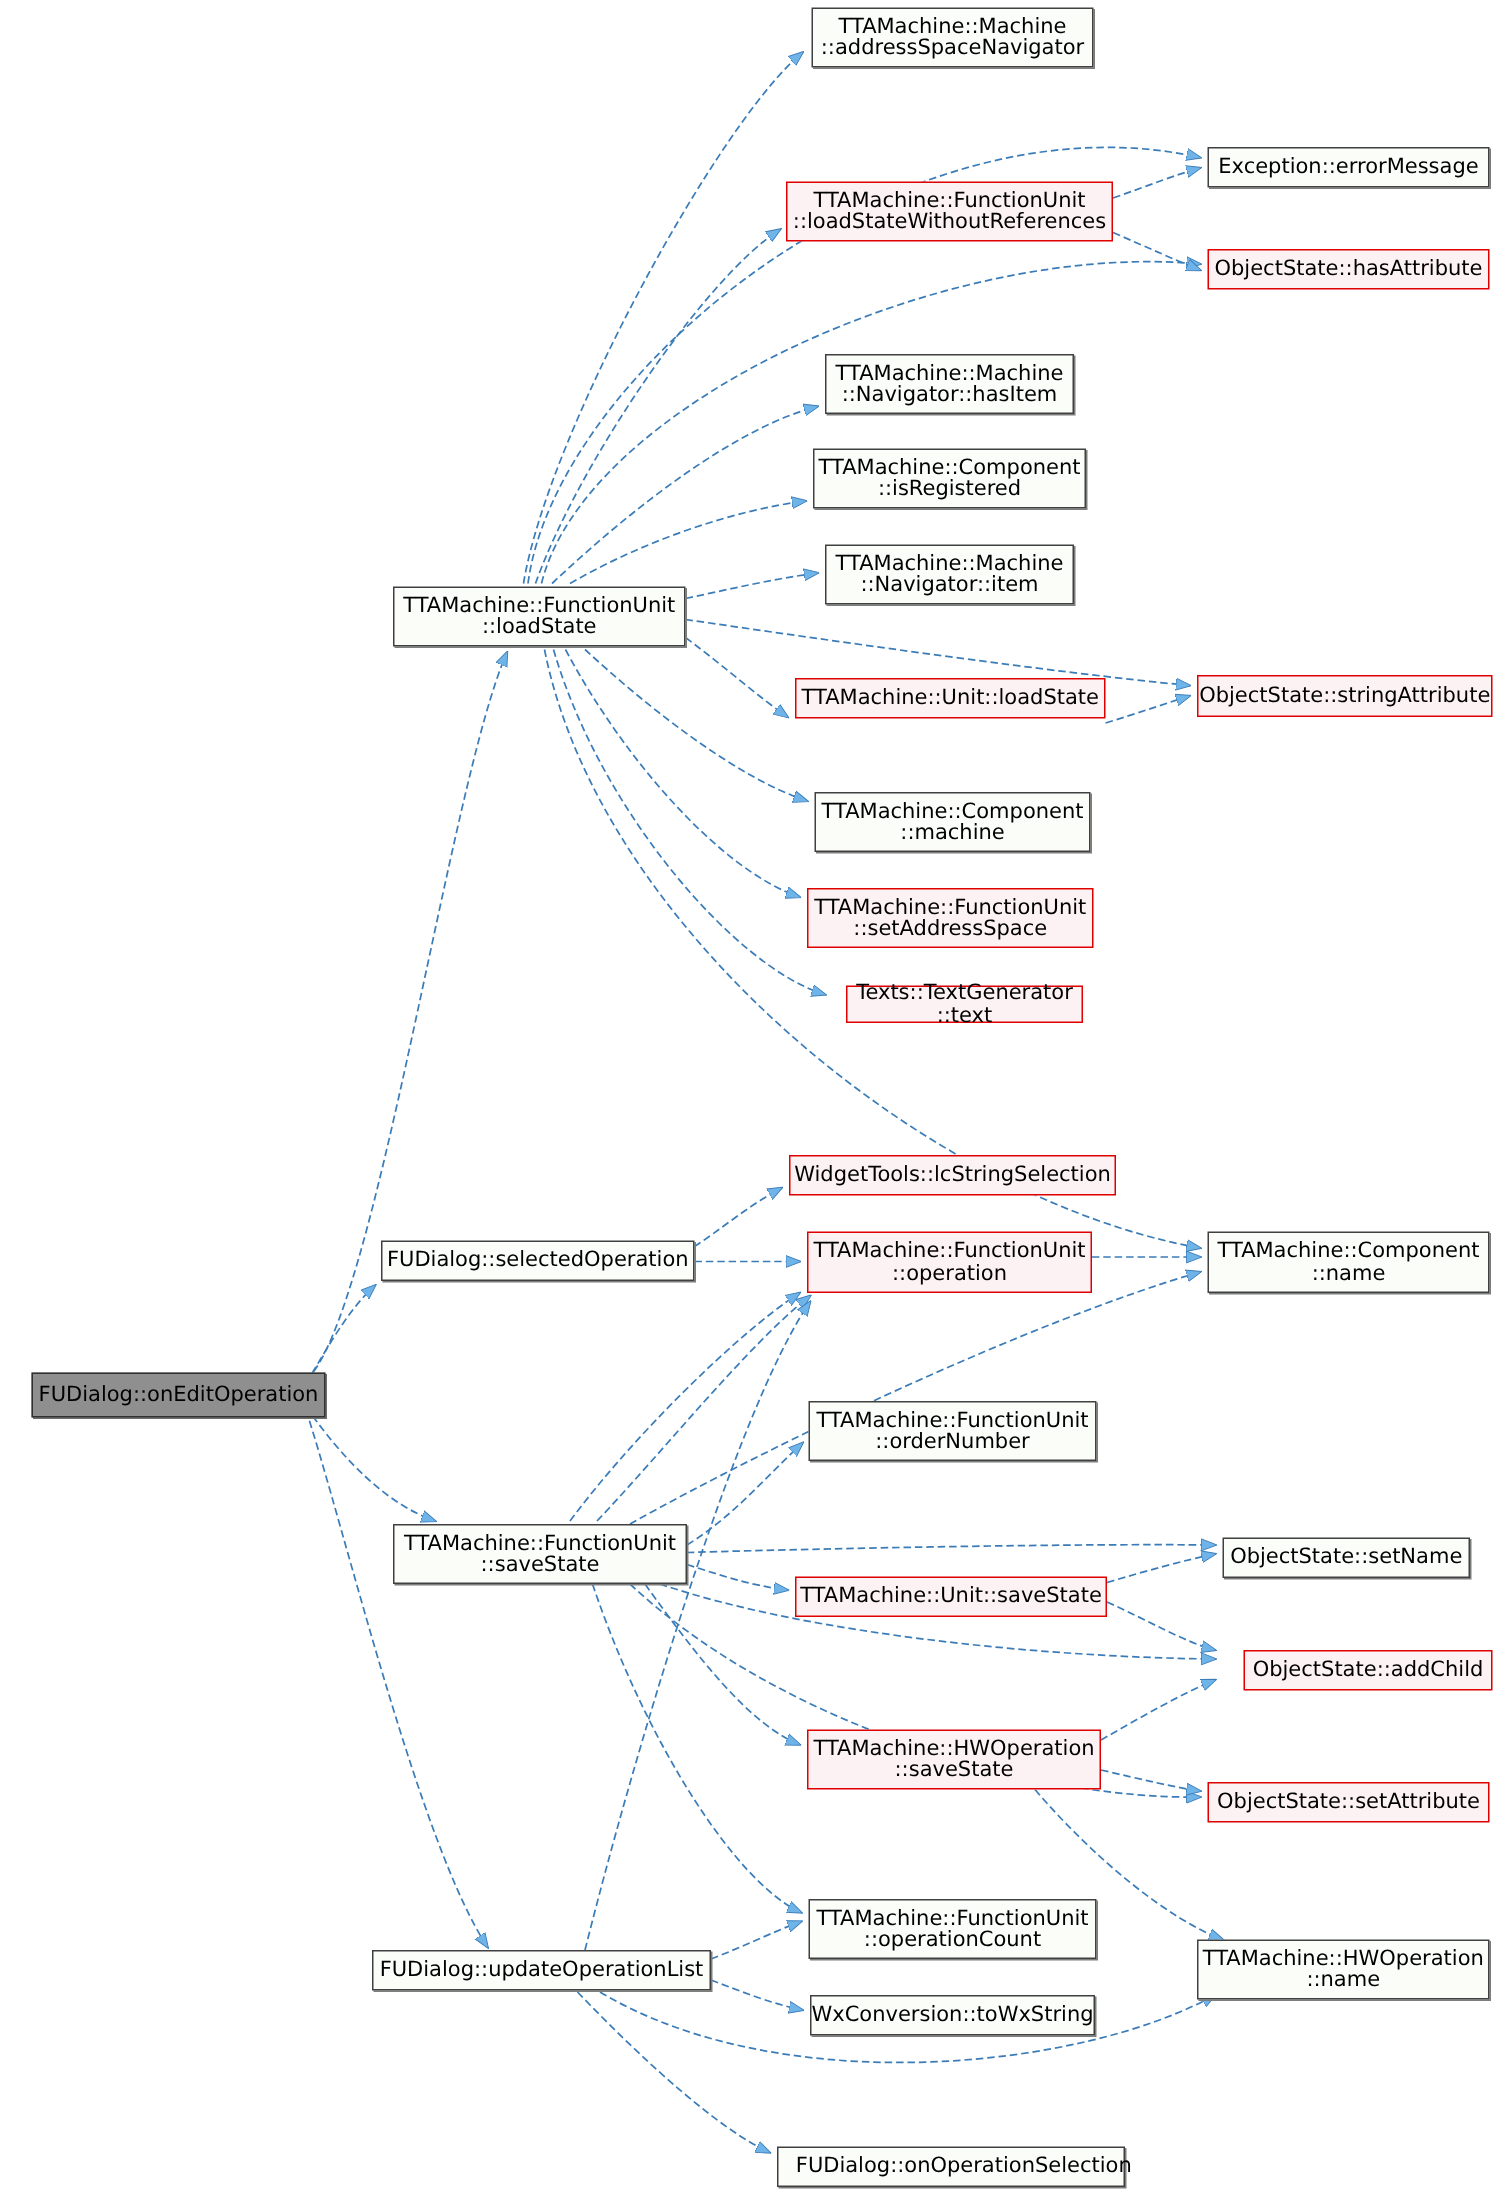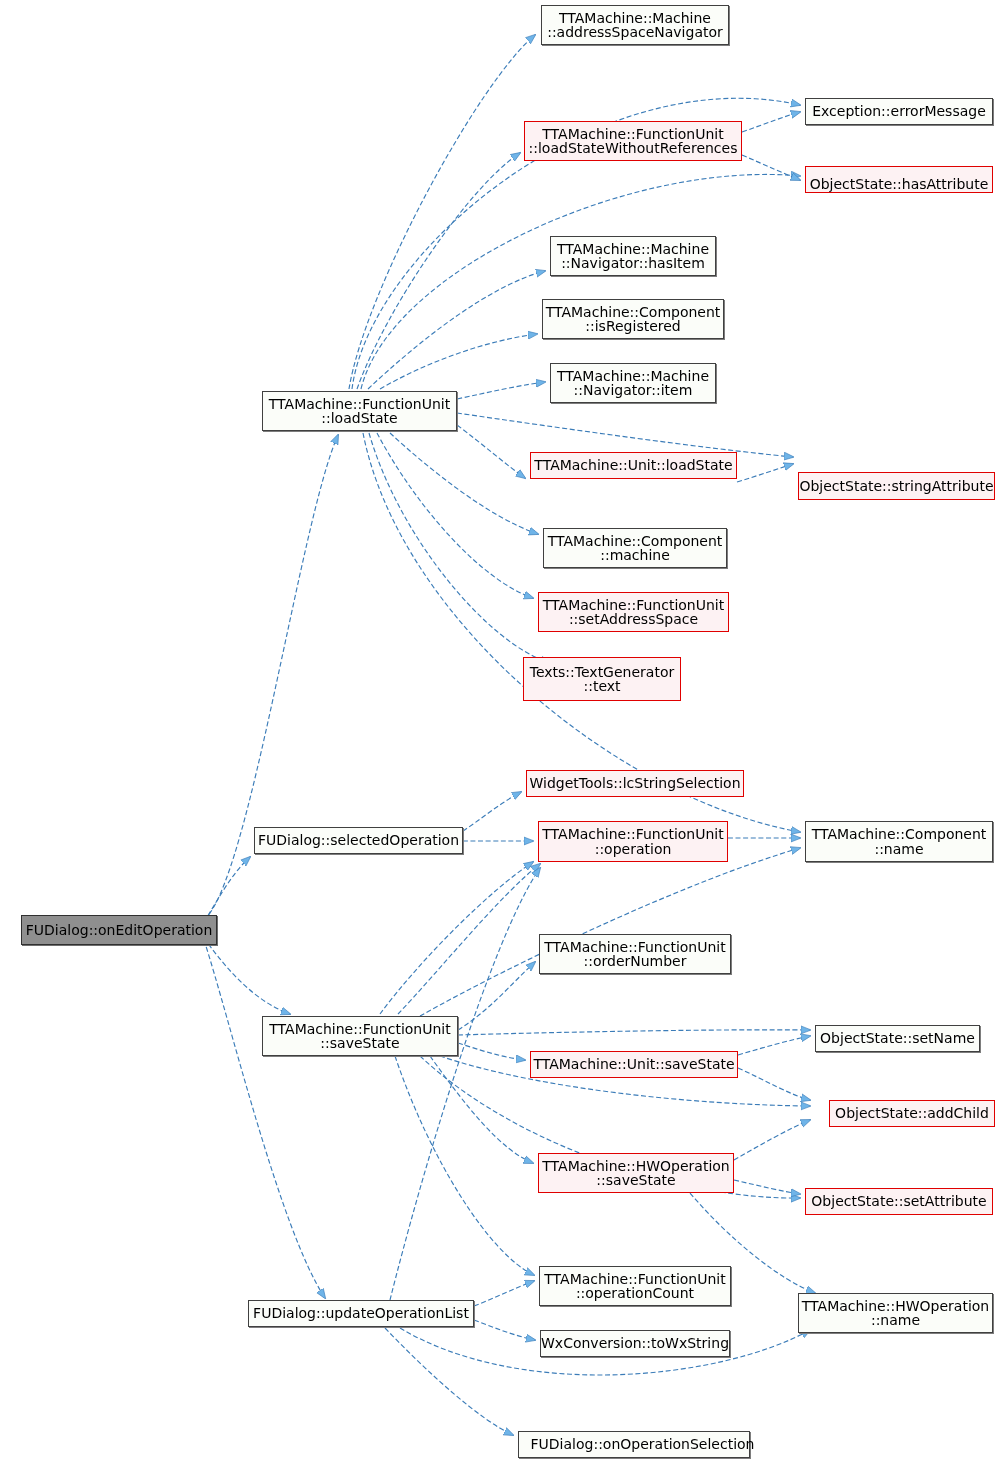--- a/index.html
+++ b/index.html
@@ -108,36 +108,36 @@
         <path d="M 385 1328 C 430 1375 480 1420 513 1435" fill="none" stroke="#3b7cb8" stroke-width="1.15" stroke-dasharray="5,2.6" marker-end="url(#arrow)"></path>
       </g>
   </svg>
   <div id="nodes">
       <div class="node current" style="left: 21px; top: 915px; width: 196px; height: 30px;"><span>FUDialog::onEditOperation</span></div>
       <div class="node plain" style="left: 541px; top: 5px; width: 188px; height: 40px;"><span>TTAMachine::Machine
 ::addressSpaceNavigator</span></div>
       <div class="node plain" style="left: 805px; top: 98px; width: 188px; height: 27px;"><span>Exception::errorMessage</span></div>
       <div class="node red" style="left: 524px; top: 121px; width: 218px; height: 40px;"><span>TTAMachine::FunctionUnit
 ::loadStateWithoutReferences</span></div>
-      <div class="node red" style="left: 805px; top: 166px; width: 188px; height: 27px; align-items: flex-end;"><span>ObjectState::hasAttribute</span></div>
+      <div class="node red" style="left: 805px; top: 166px; width: 188px; height: 27px;"><span>ObjectState::hasAttribute</span></div>
       <div class="node plain" style="left: 550px; top: 236px; width: 166px; height: 40px;"><span>TTAMachine::Machine
 ::Navigator::hasItem</span></div>
       <div class="node plain" style="left: 542px; top: 299px; width: 182px; height: 40px;"><span>TTAMachine::Component
 ::isRegistered</span></div>
       <div class="node plain" style="left: 550px; top: 363px; width: 166px; height: 40px;"><span>TTAMachine::Machine
 ::Navigator::item</span></div>
       <div class="node plain" style="left: 262px; top: 391px; width: 195px; height: 40px;"><span>TTAMachine::FunctionUnit
 ::loadState</span></div>
-      <div class="node red" style="left: 798px; top: 472px; width: 197px; height: 28px;"><span>ObjectState::stringAttribute</span></div>
+      <div class="node red" style="left: 798px; top: 450px; width: 197px; height: 28px;"><span>ObjectState::stringAttribute</span></div>
       <div class="node red" style="left: 530px; top: 452px; width: 207px; height: 27px;"><span>TTAMachine::Unit::loadState</span></div>
       <div class="node plain" style="left: 543px; top: 528px; width: 184px; height: 40px;"><span>TTAMachine::Component
 ::machine</span></div>
       <div class="node red" style="left: 538px; top: 592px; width: 191px; height: 40px;"><span>TTAMachine::FunctionUnit
 ::setAddressSpace</span></div>
-      <div class="node red" style="left: 523px; top: 657px; width: 158px; height: 44px;"><span>Texts::TextGenerator
+      <div class="node red" style="left: 564px; top: 657px; width: 158px; height: 25px;"><span>Texts::TextGenerator
 ::text</span></div>
       <div class="node red" style="left: 526px; top: 770px; width: 218px; height: 27px;"><span>WidgetTools::lcStringSelection</span></div>
       <div class="node plain" style="left: 254px; top: 827px; width: 209px; height: 27px;"><span>FUDialog::selectedOperation</span></div>
       <div class="node red" style="left: 538px; top: 821px; width: 190px; height: 41px;"><span>TTAMachine::FunctionUnit
 ::operation</span></div>
       <div class="node plain" style="left: 805px; top: 821px; width: 188px; height: 41px;"><span>TTAMachine::Component
 ::name</span></div>
       <div class="node plain" style="left: 539px; top: 934px; width: 192px; height: 40px;"><span>TTAMachine::FunctionUnit
 ::orderNumber</span></div>
       <div class="node plain" style="left: 262px; top: 1016px; width: 196px; height: 40px;"><span>TTAMachine::FunctionUnit

